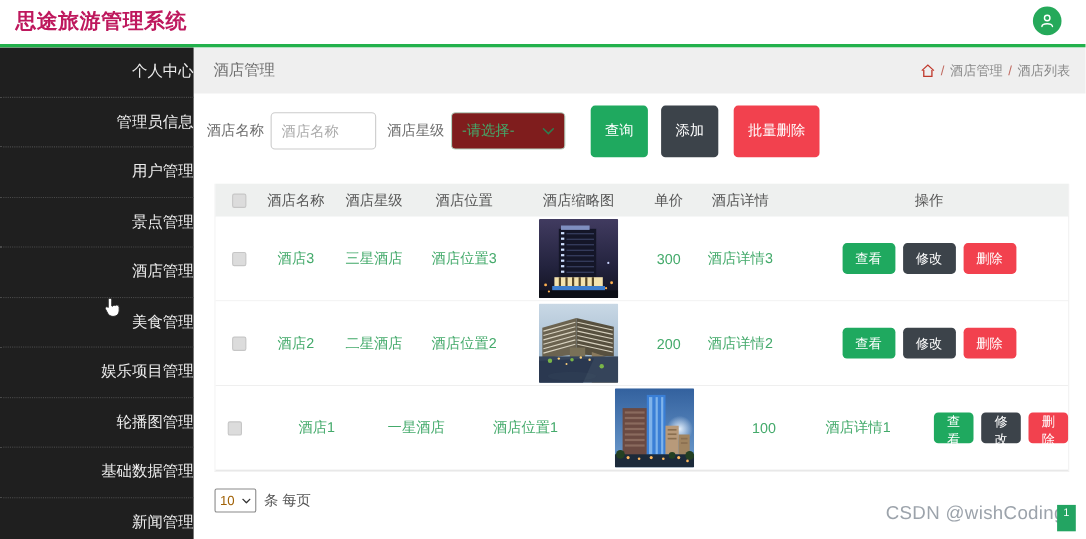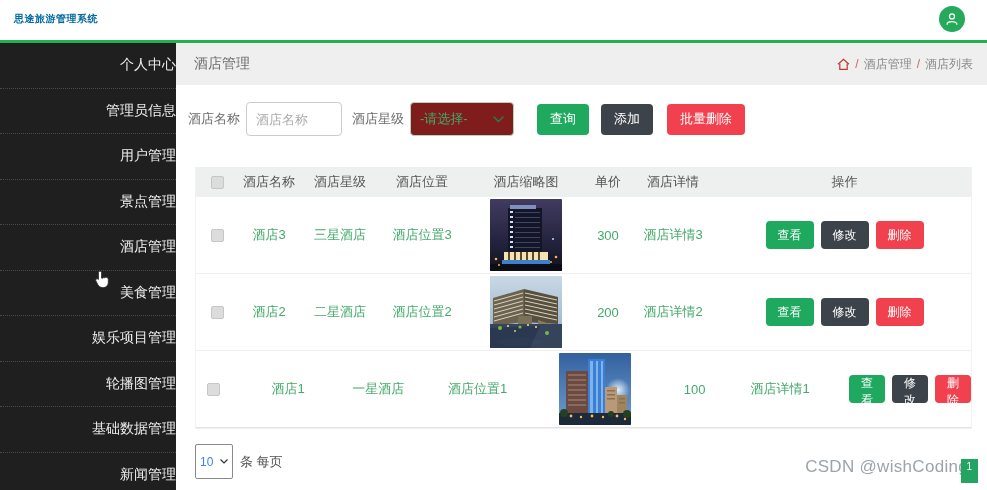--- a/index.html
+++ b/index.html
@@ -10,21 +10,21 @@
     -webkit-font-smoothing:antialiased;
   }
 
   
   .topbar {
     position:absolute; left:0; top:0; width:987px; height:43px;
     background:#fff; border-bottom:3px solid #22b14c;
     display:flex; align-items:center; justify-content:space-between;
     padding:0 22px 3px 14px; z-index:5;
   }
-  .app-title { color:#0369a1; font-size:10px; font-weight:700; letter-spacing:.5px; }
+  .app-title { color:#be185d; font-size:19px; font-weight:700; letter-spacing:.5px; }
   .avatar {
     width:26px; height:26px; border-radius:50%; background:#25a95a;
     display:flex; align-items:center; justify-content:center; cursor:pointer;
   }
 
   
   .sidebar {
     position:absolute; left:0; top:43px; width:176px; height:447px;
     background:#1f1f1f; overflow:hidden; z-index:4;
   }
@@ -56,21 +56,21 @@
     font-family:"Liberation Sans","DejaVu Sans",sans-serif;
   }
   .name-input::placeholder { color:#ababab; }
   .star-label { margin-left:10px; }
   .star-select {
     width:104px; height:34px; margin-left:6px; border:1px solid #b4d2c0; border-radius:4px;
     display:flex; align-items:center; justify-content:space-between;
     padding:0 9px; font-size:13px; color:#44aa6b; cursor:pointer; background:#7f1d1d;
   }
   .btn {
-    border:none; border-radius:4px; color:#fff; font-size:13px; height:31px;
+    border:none; border-radius:4px; color:#fff; font-size:13px; height:47px;
     padding:0 13px; cursor:pointer; font-family:inherit;
   }
   .btn-search { background:#1fa95f; margin-left:23px; }
   .btn-add    { background:#3c434a; margin-left:12px; }
   .btn-bdel   { background:#f2414e; margin-left:14px; }
 
   
   .hotel-table { margin:31px 0 0 19px; width:777px; border:1px solid #f1f1f1; border-top:none; }
   .t-row { display:flex; align-items:center; }
   .t-head { background:#eef0ef; height:30px; color:#555; font-size:13px; }
@@ -88,23 +88,23 @@
     border:none; border-radius:4px; color:#fff; font-size:12px; height:28px;
     padding:0 12px; cursor:pointer; font-family:inherit;
   }
   .mb-view { background:#1fa95f; }
   .mb-edit { background:#3c434a; margin-left:7px; }
   .mb-del  { background:#f2414e; margin-left:7px; }
 
   
   .pager { display:flex; align-items:center; margin:15px 0 0 19px; font-size:13px; color:#555; }
   .page-size {
-    width:38px; height:35px; border:1px solid #8a8a8a; border-radius:2px; background:#fff;
+    width:38px; height:22px; border:1px solid #8a8a8a; border-radius:2px; background:#fff;
     display:flex; align-items:center; justify-content:space-between;
-    padding:0 4px; font-size:12px; color:#3b82f6; cursor:pointer; margin-right:7px;
+    padding:0 4px; font-size:12px; color:#a16207; cursor:pointer; margin-right:7px;
   }
 
   
   .watermark {
     position:absolute; right:9px; bottom:7px; display:flex; align-items:flex-start;
     color:#9ca3ab; font-size:17px; z-index:8; letter-spacing:.3px;
   }
   .wm-badge {
     width:17px; height:24px; background:#23a462; color:#fff; font-size:10px;
     display:flex; align-items:flex-start; justify-content:center; padding-top:2px;

